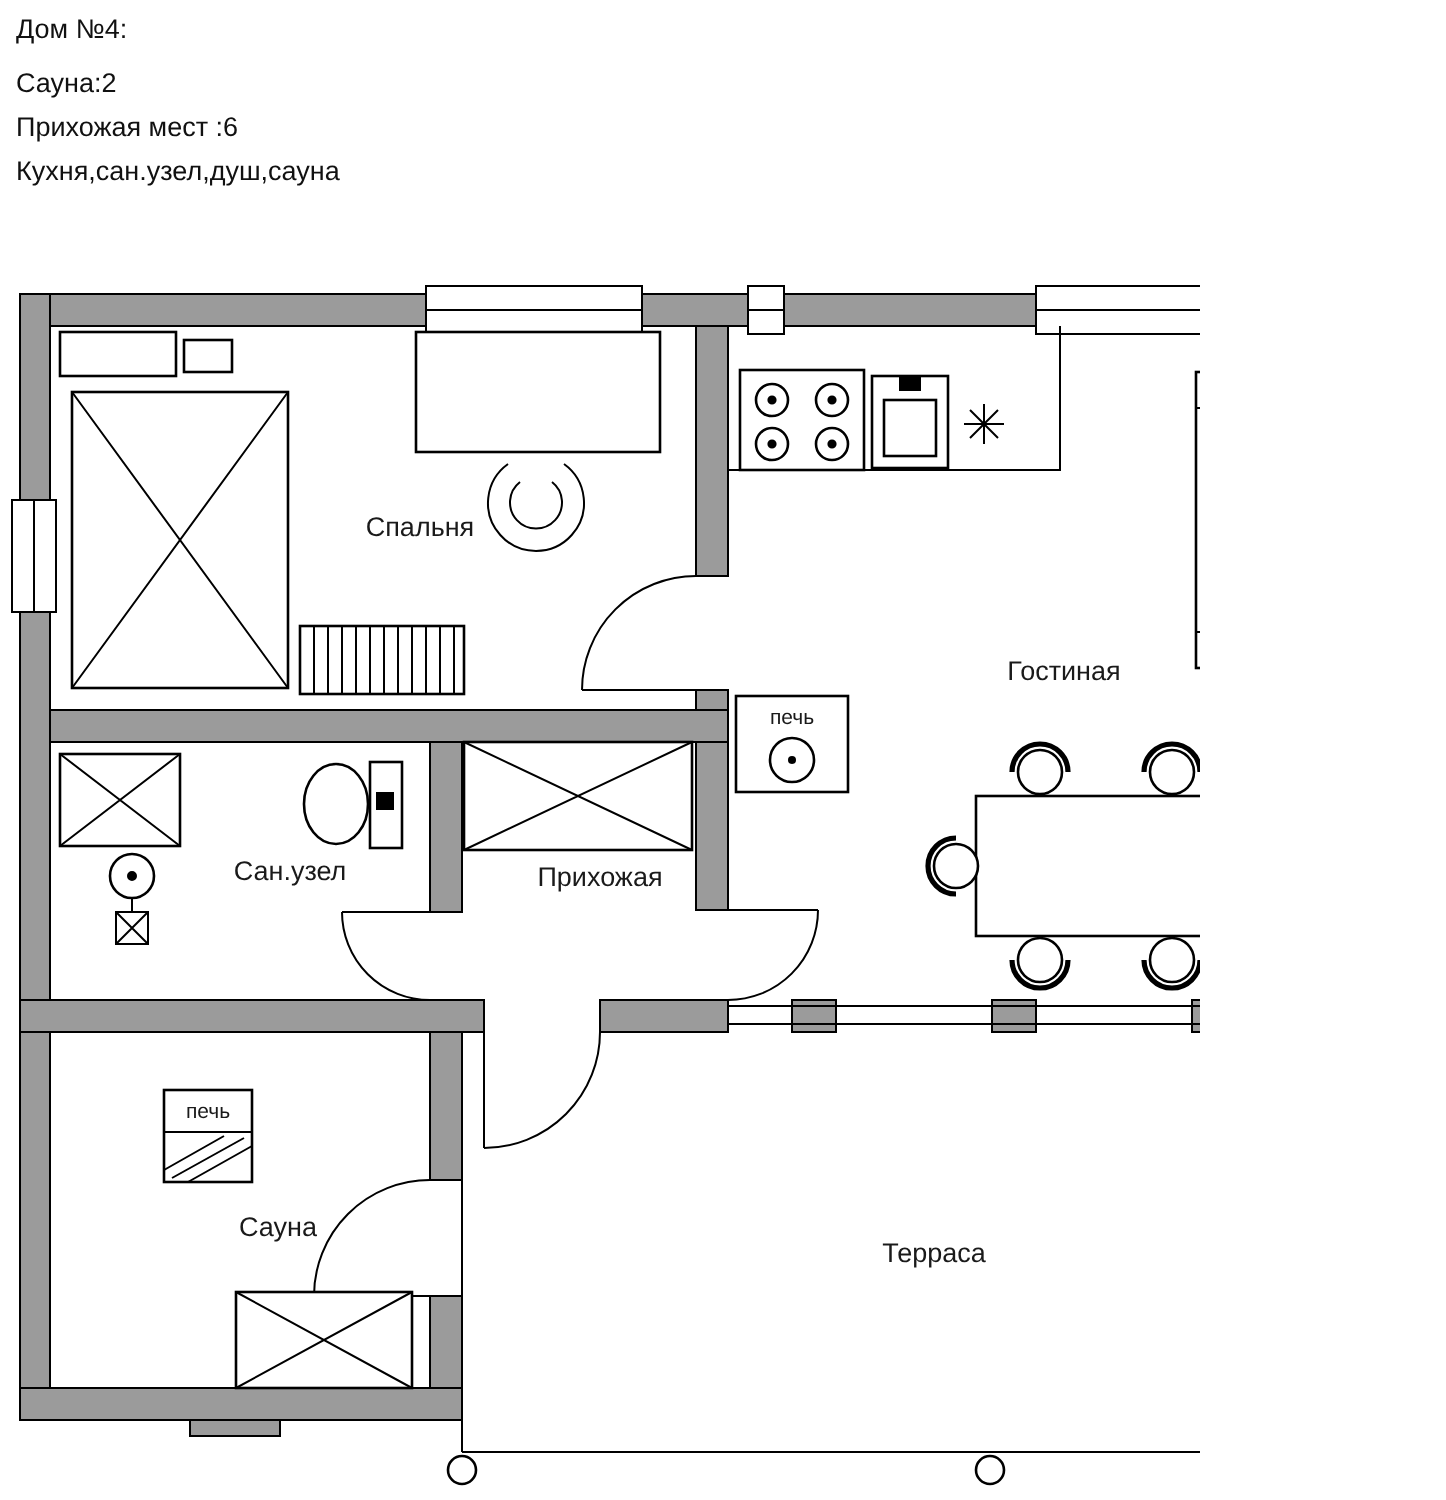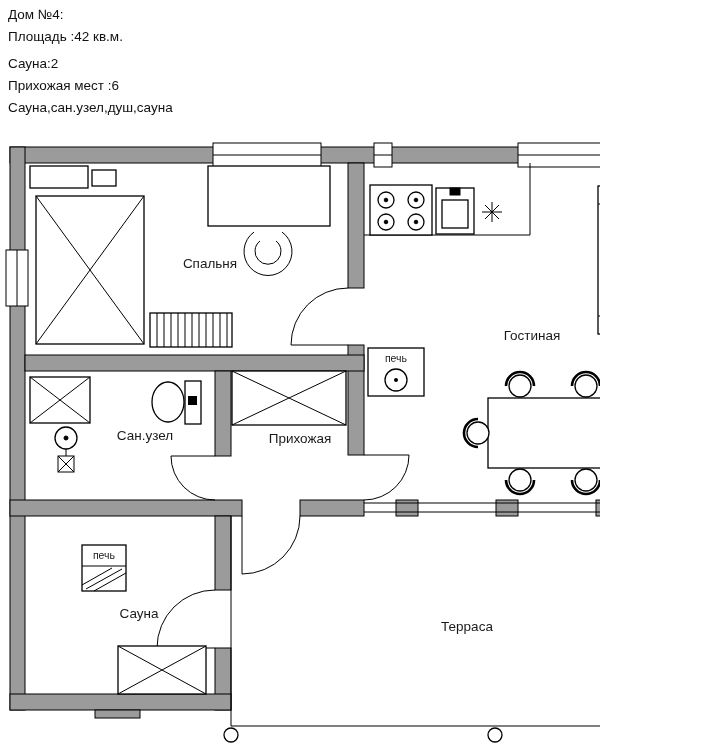--- a/index.html
+++ b/index.html
@@ -23,24 +23,23 @@
   text { font-family:"Liberation Sans", sans-serif; font-size:13.5px; fill:#1a1a1a; stroke:none; }
   text.small { font-size:10.5px; }
 </style>
 </head>
 <body>
 
 <div class="page">
 
   <div class="header">
     <div>Дом №4:</div>
-    <div>Площадь :42 кв.м.</div>
     <div class="gap">Сауна:2</div>
     <div>Прихожая мест :6</div>
-    <div>Сауна,сан.узел,душ,сауна</div>
+    <div>Кухня,сан.узел,душ,сауна</div>
   </div>
 
   <svg class="plan" width="723" height="750" viewBox="0 0 723 750">
 
     <g class="wall">
       <rect x="10" y="147" width="690" height="16"></rect>
       <rect x="10" y="147" width="15" height="563"></rect>
       <rect x="685" y="147" width="15" height="368"></rect>
       <rect x="10" y="500" width="232" height="16"></rect>
       <rect x="300" y="500" width="64" height="16"></rect>

